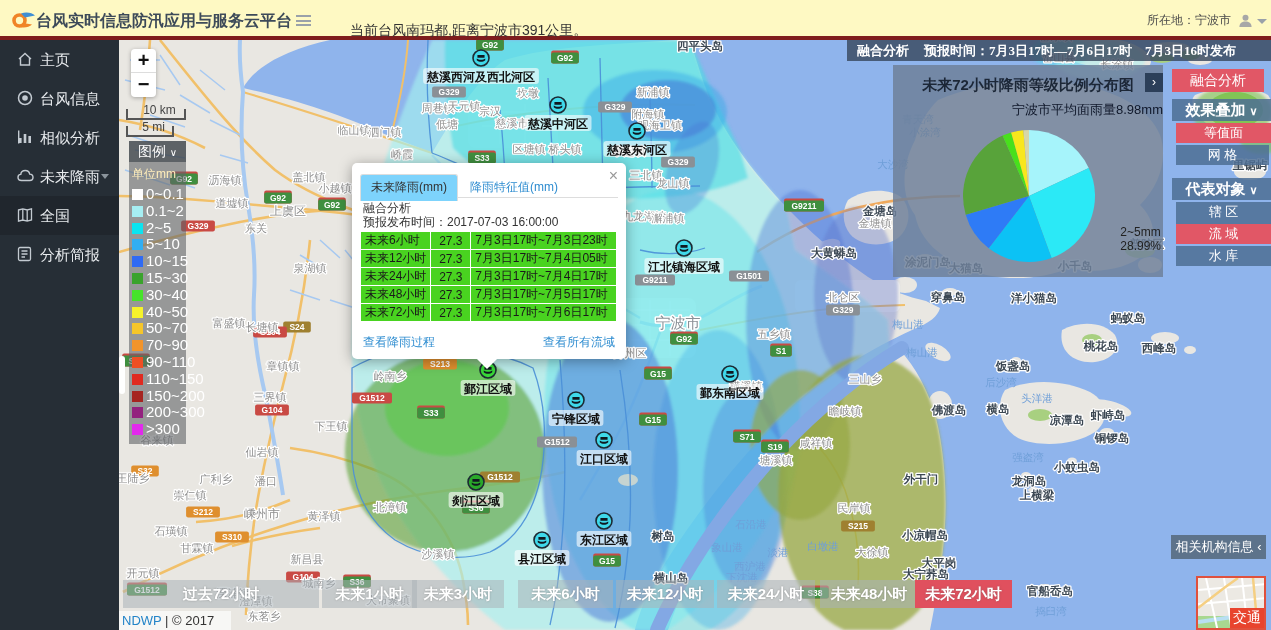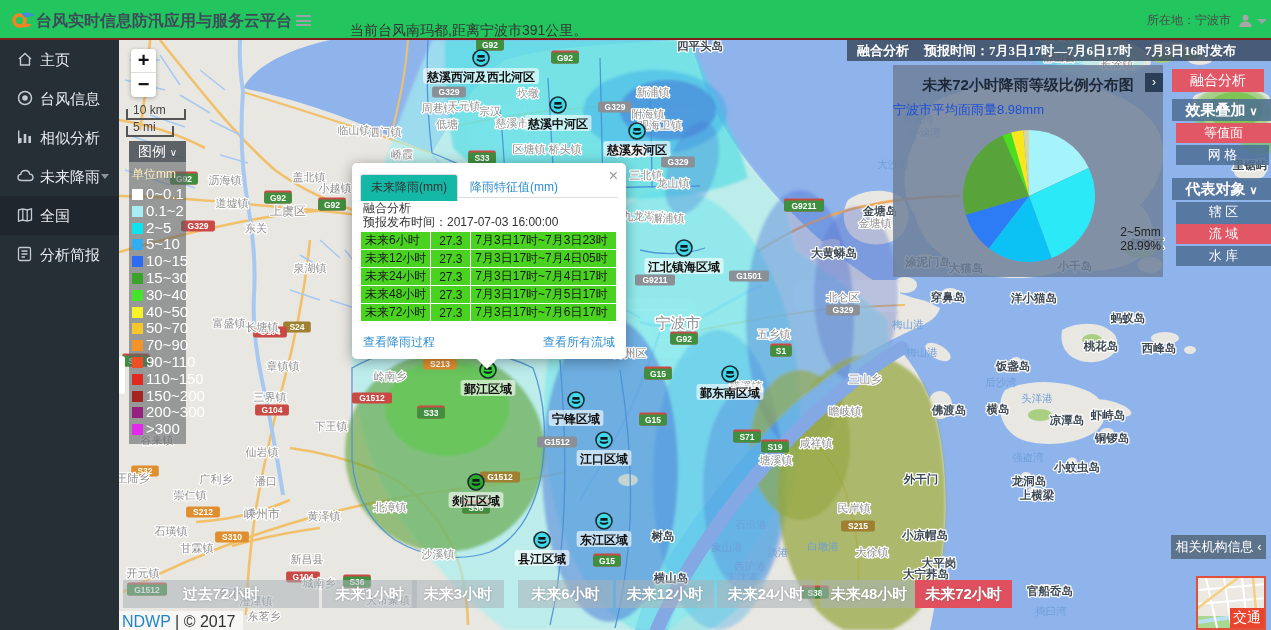--- a/index.html
+++ b/index.html
@@ -1,19 +1,19 @@
 <!DOCTYPE html>
 <html><head>
 <meta charset="utf-8">
 <style>
 * { margin:0; padding:0; box-sizing:border-box; }
 html,body { width:1271px; height:630px; overflow:hidden; font-family:"Liberation Sans",sans-serif; }
 #app { position:relative; width:1271px; height:630px; background:#e9e7e2; }
 
-#hdr { position:absolute; left:0; top:0; width:1271px; height:40px; background:#22c55e; z-index:50; border-bottom:2px solid #7f1d1d;}
+#hdr { position:absolute; left:0; top:0; width:1271px; height:40px; background:#fef9c3; z-index:50; border-bottom:4px solid #7f1d1d;}
 #hdr .title { position:absolute; left:36px; top:11px; font-size:16px; font-weight:bold; color:#3d4a59;}
 #hdr .burger { position:absolute; left:296px; top:15px; width:15px; height:11px; border-top:2px solid #9aa1a9; border-bottom:2px solid #9aa1a9;}
 #hdr .burger:after { content:""; position:absolute; left:0; top:2.5px; width:15px; height:2px; background:#9aa1a9;}
 #hdr .info { position:absolute; left:350px; top:22px; font-size:14px; color:#333;}
 #hdr .loc { position:absolute; right:40px; top:12px; font-size:12px; color:#4a4a4a;}
 #hdr .user { position:absolute; right:18px; top:13px;}
 #hdr .caret { position:absolute; right:4px; top:19px; width:0; height:0; border-left:5px solid transparent; border-right:5px solid transparent; border-top:5px solid #9aa1a9;}
 
 #side { position:absolute; left:0; top:40px; width:119px; height:590px; background:#262e36; z-index:40;}
 #side .it { position:relative; height:39px; line-height:39px; color:#e8ebee; font-size:15px; padding-left:40px; }
@@ -27,60 +27,60 @@
 #legend .lh { background:rgba(62,68,74,.82); height:21px; line-height:21px; text-align:center; font-size:14px; }
 #legend .lb { background:rgba(96,100,104,.6); padding:3px 0 6px 3px; }
 #legend .unit { color:#ffeebb; font-size:12px; margin:1px 0 3px 0;}
 #legend .li { height:16.8px; line-height:16.8px; white-space:nowrap; font-size:15px;}
 #legend .sw { display:inline-block; width:11px; height:11px; margin-right:3px; vertical-align:-1px;}
 
 #zoom { position:absolute; left:131px; top:49px; width:25px; height:48px; background:#fff; border-radius:4px; box-shadow:0 1px 4px rgba(0,0,0,.3); z-index:20; text-align:center;}
 #zoom div { height:24px; line-height:22px; font-size:20px; font-weight:bold; color:#111;}
 #zoom div:first-child { border-bottom:1px solid #ddd;}
 
-#scale { position:absolute; left:126px; top:103px; z-index:20; font-size:12px; color:#444; }
+#scale { position:absolute; left:126px; top:103px; z-index:20; font-size:12px; color:#444;text-align:center; }
 #scale .row { position:relative; padding:0 0 1px 7px; border-bottom:2px solid #555; }
 #scale .row.km { width:60px; }
 #scale .row.mi { width:48px; }
 #scale .tick { position:absolute; bottom:0; width:2px; height:9px; background:#555;}
 
 #pop { position:absolute; left:352px; top:163px; width:274px; height:196px; background:#fff; border-radius:5px; box-shadow:0 2px 14px rgba(0,0,0,.35); z-index:30; font-size:12px;}
 #pop .x { position:absolute; right:8px; top:4px; color:#999; font-size:16px; }
 #pop .tabs { position:absolute; left:8px; top:11px; height:23px; }
-#pop .tab1 { display:inline-block; border:1px solid #ddd; border-bottom:none; background:#14b8a6; padding:4px 10px 5px; color:#333; border-radius:3px 3px 0 0; position:relative; z-index:2;}
+#pop .tab1 { display:inline-block; border:1px solid #ddd; border-bottom:none; background:#7dd3fc; padding:4px 10px 5px; color:#333; border-radius:3px 3px 0 0; position:relative; z-index:2;}
 #pop .tab2 { display:inline-block; padding:4px 12px; color:#2d8cd0;}
 #pop .tline { position:absolute; left:8px; right:8px; top:34px; border-top:1px solid #ddd;}
 #pop .meta { position:absolute; left:11px; top:38px; color:#333; line-height:14px;}
 #pop table { position:absolute; left:8px; top:68px; border-collapse:collapse; }
 #pop td { background:#49d320; padding:0 4px; height:16px; color:#1a1a1a; border:1px solid #fff; white-space:nowrap;}
 #pop td.c1 { width:62px; }
 #pop td.c2 { width:40px; text-align:center;}
 #pop td.c3 { width:146px; }
 #pop .lnk { position:absolute; bottom:8px; color:#2d8cd0; }
 #pop .arrow { position:absolute; left:124px; bottom:-10px; width:0; height:0; border-left:11px solid transparent; border-right:11px solid transparent; border-top:11px solid #fff;}
 
 #tbar { position:absolute; left:847px; top:40px; width:424px; height:21px; background:rgba(56,72,94,.82); color:#fff; z-index:22; font-size:13px; font-weight:bold; line-height:21px; white-space:nowrap;font-family:Liberation Serif, serif; }
 
 #piep { position:absolute; left:893px; top:65px; width:270px; height:212px; background:rgba(110,128,152,0.84); z-index:21; }
 #piep .t1 { margin-top:11px; text-align:center; font-size:15px; font-weight:bold; color:#1c2737;}
-#piep .t2 { margin-top:6px; text-align:left; font-size:13px; color:#1d4ed8;}
+#piep .t2 { margin-top:6px; text-align:right; font-size:13px; color:#0f172a;}
 #piep .col { position:absolute; right:0px; top:8px; width:18px; height:19px; background:#2c3f59; color:#fff; text-align:center; line-height:19px; font-size:12px;}
 #piep .lbl { position:absolute; right:2px; top:160px; font-size:12px; color:#222; line-height:14px; text-align:left;}
 
 .rbtn { position:absolute; z-index:22; color:#fff; text-align:center; }
 .red { background:#e15766; }
 .blu { background:rgba(77,110,148,.85); }
 
 .bbtn { position:absolute; top:580px; height:28px; line-height:28px; background:rgba(170,178,184,.55); color:#fff; font-size:15px; font-weight:bold; text-align:center; z-index:20; text-shadow:0 0 2px rgba(90,90,90,.5);}
 .bbtn.red { background:#e0505e; }
 
 #mini { position:absolute; left:1196px; top:576px; width:70px; height:54px; border:2px solid #e0503c; z-index:22; background:#eae8e2; overflow:hidden;}
 #mini .jt { position:absolute; right:0; bottom:0; background:#e8442e; color:#fff; font-size:14px; padding:1px 3px; }
 
-#attr { position:absolute; left:119px; top:611px; width:124px; height:19px; background:rgba(255,255,255,.65); z-index:19; font-size:16px; color:#333; padding:2px 0 0 3px;}
+#attr { position:absolute; left:119px; top:611px; width:112px; height:19px; background:rgba(255,255,255,.65); z-index:19; font-size:13px; color:#333; padding:2px 0 0 3px;}
 #attr a { color:#2384c8; }
 #rel { position:absolute; left:1171px; top:535px; width:95px; height:24px; background:rgba(86,106,125,.88); color:#fff; z-index:22; font-size:13px; text-align:center; line-height:24px; }
 </style>
 </head>
 <body>
 <div id="app">
 <svg id="map" class="abs" style="left:119px;top:40px;z-index:1" width="1152" height="590" viewBox="119 40 1152 590">
       <defs>
         <filter id="bl" x="-20%" y="-20%" width="140%" height="140%">
           <feGaussianBlur stdDeviation="1.6"></feGaussianBlur>

